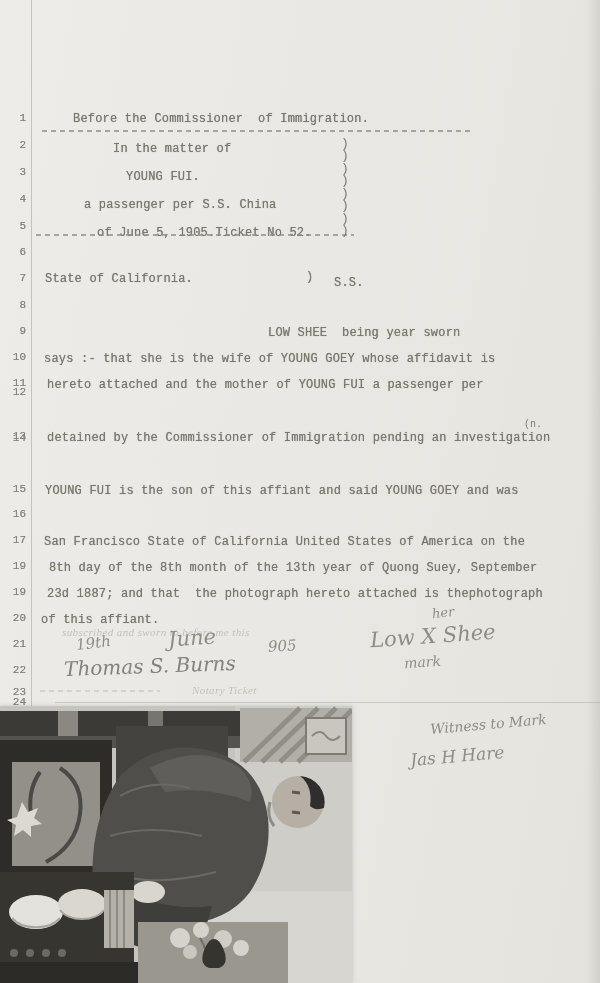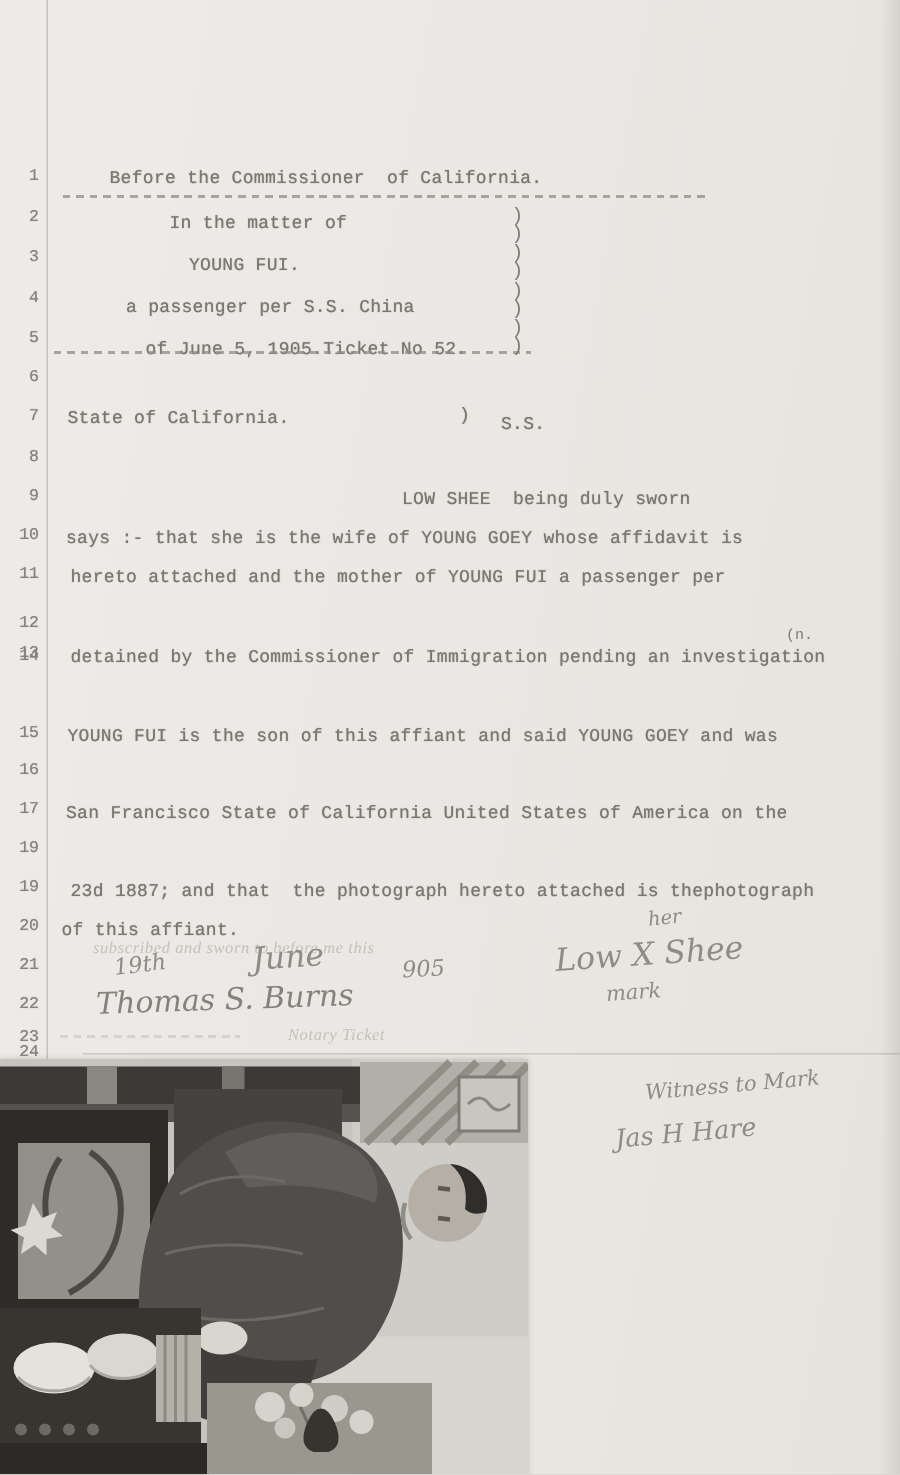--- a/index.html
+++ b/index.html
@@ -36,62 +36,63 @@
   <span class="n" style="top:139px">2</span>
   <span class="n" style="top:166px">3</span>
   <span class="n" style="top:193px">4</span>
   <span class="n" style="top:220px">5</span>
   <span class="n" style="top:246px">6</span>
   <span class="n" style="top:272px">7</span>
   <span class="n" style="top:299px">8</span>
   <span class="n" style="top:325px">9</span>
   <span class="n" style="top:351px">10</span>
   <span class="n" style="top:377px">11</span>
-  <span class="n" style="top:410px">12</span>
+  <span class="n" style="top:386px">12</span>
   <span class="n" style="top:430px">13</span>
   <span class="n" style="top:432px">14</span>
   <span class="n" style="top:483px">15</span>
   <span class="n" style="top:508px">16</span>
   <span class="n" style="top:534px">17</span>
   <span class="n" style="top:560px">19</span>
   <span class="n" style="top:586px">19</span>
   <span class="n" style="top:612px">20</span>
   <span class="n" style="top:638px">21</span>
   <span class="n" style="top:664px">22</span>
   <span class="n" style="top:686px">23</span>
   <span class="n" style="top:696px">24</span>
 
-  <div class="t" style="left:73px;top:112px">Before the Commissioner  of California.</div>
+  <div class="t" style="left:73px;top:112px">Before the Commissioner  of Immigration.</div>
   <div class="dash" style="left:42px;top:130px;width:428px"></div>
   <div class="t" style="left:113px;top:142px">In the matter of</div>
   <div class="t" style="left:126px;top:170px">YOUNG FUI.</div>
   <div class="t" style="left:84px;top:198px">a passenger per S.S. China</div>
   <div class="t" style="left:97px;top:226px">of June 5, 1905.Ticket No 52.</div>
   <div class="dash" style="left:36px;top:234px;width:318px"></div>
 
   <span class="p" style="top:136px">)</span>
   <span class="p" style="top:148px">)</span>
   <span class="p" style="top:161px">)</span>
   <span class="p" style="top:173px">)</span>
   <span class="p" style="top:186px">)</span>
   <span class="p" style="top:198px">)</span>
   <span class="p" style="top:211px">)</span>
   <span class="p" style="top:223px">)</span>
 
   <div class="t" style="left:45px;top:272px">State of California.</div>
   <div class="t" style="left:306px;top:270px">)</div>
   <div class="t" style="left:334px;top:276px">S.S.</div>
 
-  <div class="t" style="left:268px;top:326px">LOW SHEE  being duly sworn</div>
+  <div class="t" style="left:268px;top:326px">LOW SHEE  being year sworn</div>
   <div class="t" style="left:44px;top:352px">says :- that she is the wife of YOUNG GOEY whose affidavit is</div>
   <div class="t" style="left:47px;top:378px">hereto attached and the mother of YOUNG FUI a passenger per</div>
   <div class="sup" style="left:524px;top:419px">(n.</div>
   <div class="t" style="left:47px;top:431px">detained by the Commissioner of Immigration pending an investigation</div>
   <div class="t" style="left:45px;top:484px">YOUNG FUI is the son of this affiant and said YOUNG GOEY and was</div>
   <div class="t" style="left:44px;top:535px">San Francisco State of California United States of America on the</div>
+  <div class="t" style="left:49px;top:561px">8th day of the 8th month of the 13th year of Quong Suey, September</div>
   <div class="t" style="left:47px;top:587px">23d 1887; and that  the photograph hereto attached is thephotograph</div>
   <div class="t" style="left:41px;top:613px">of this affiant.</div>
 
   <div class="faint" style="left:62px;top:626px">subscribed and sworn to before me this</div>
   <div class="faint" style="left:192px;top:684px">Notary Ticket</div>
   <div class="dash" style="left:40px;top:690px;width:120px;opacity:.25"></div>
 
   <div class="hand" style="left:76px;top:634px;font-size:15px;transform:rotate(-7deg)">19th</div>
   <div class="hand" style="left:168px;top:626px;font-size:21px;transform:rotate(-4deg)">June</div>
   <div class="hand" style="left:268px;top:637px;font-size:15px;transform:rotate(-3deg)">905</div>

